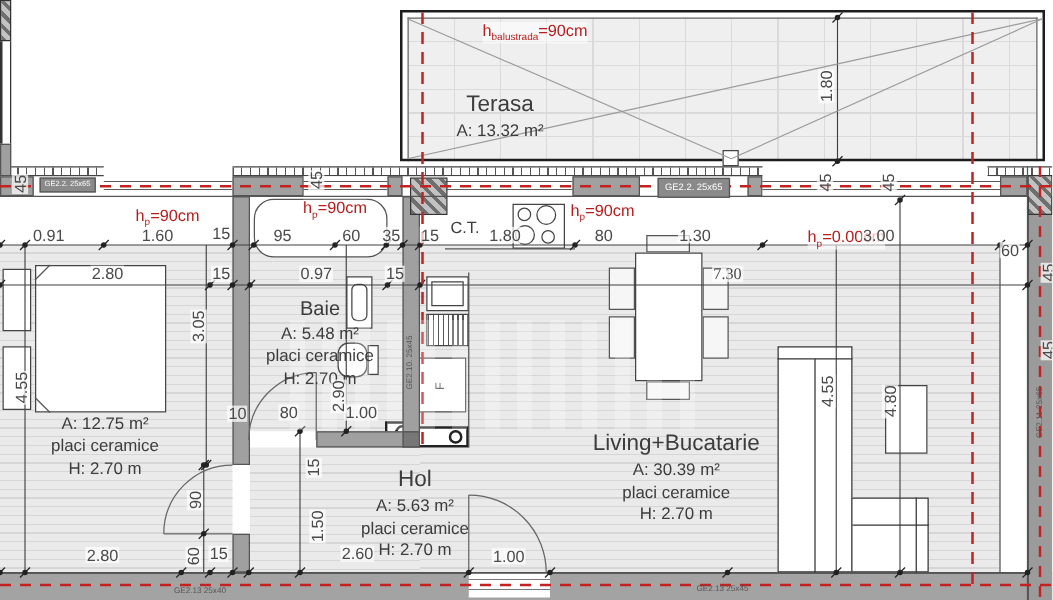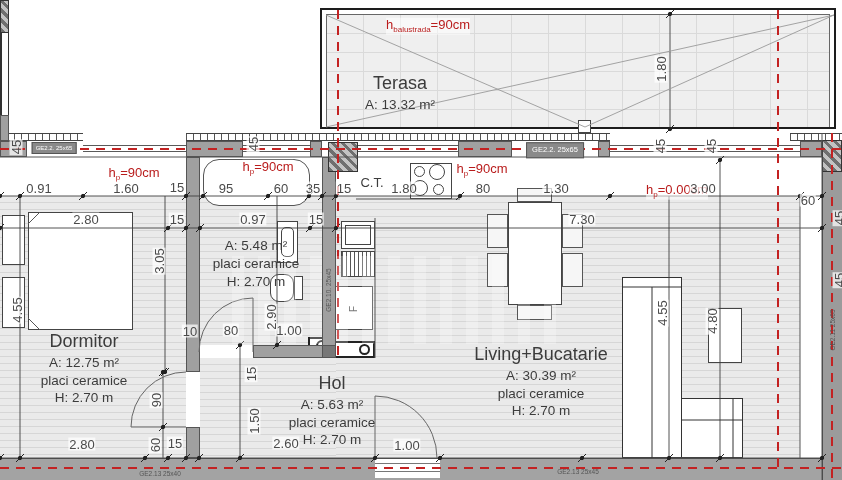--- a/index.html
+++ b/index.html
@@ -283,26 +283,26 @@
         <circle cx="670" cy="129" r="1.7"></circle>
         <line x1="666" y1="133" x2="674" y2="125" stroke-width="1"></line>
       </g>
   </svg>
 
   <div class="rlabel" style="left:400px;top:72px;">
     <div class="rname">Terasa</div>
     <div class="rsub">A: 13.32 m²</div>
   </div>
   <div class="rlabel" style="left:84px;top:330px;">
-    <div class="rname">Dormitor</div>
     <div class="rsub">A: 12.75 m²</div>
     <div class="rsub">placi ceramice</div>
     <div class="rsub">H: 2.70 m</div>
   </div>
   <div class="rlabel small" style="left:256px;top:237px;">
+    <div class="rname">Baie</div>
     <div class="rsub">A: 5.48 m²</div>
     <div class="rsub">placi ceramice</div>
     <div class="rsub">H: 2.70 m</div>
   </div>
   <div class="rlabel" style="left:332px;top:372px;">
     <div class="rname">Hol</div>
     <div class="rsub">A: 5.63 m²</div>
     <div class="rsub">placi ceramice</div>
     <div class="rsub">H: 2.70 m</div>
   </div>
@@ -346,21 +346,21 @@
       <span class="dim" style="left: 344px; top: 188px;">15</span>
       <span class="dim" style="left: 404px; top: 188px;">1.80</span>
       <span class="dim" style="left: 483px; top: 188px;">80</span>
       <span class="dim" style="left: 556px; top: 188px;">1.30</span>
       <span class="dim" style="left: 703px; top: 188px;">3.00</span>
       <span class="dim" style="left: 808px; top: 200px;">60</span>
       <span class="dim" style="left: 86px; top: 219px;">2.80</span>
       <span class="dim" style="left: 177px; top: 219px;">15</span>
       <span class="dim" style="left: 253px; top: 219px;">0.97</span>
       <span class="dim" style="left: 316px; top: 219px;">15</span>
-      <span class="dim" style="left: 582px; top: 219px;">7.30</span>
+      <span class="dim" style="left: 582px; top: 219px; font-family: Liberation Serif, serif;">7.30</span>
       <span class="dim" style="left: 190px; top: 331px;">10</span>
       <span class="dim" style="left: 231px; top: 330px;">80</span>
       <span class="dim" style="left: 289px; top: 330px;">1.00</span>
       <span class="dim" style="left: 82px; top: 444px;">2.80</span>
       <span class="dim" style="left: 175px; top: 443px;">15</span>
       <span class="dim" style="left: 286px; top: 443px;">2.60</span>
       <span class="dim" style="left: 407px; top: 445px;">1.00</span>
       <span class="dim rot" style="left: 16px; top: 147px;">45</span>
       <span class="dim rot" style="left: 253px; top: 144px;">45</span>
       <span class="dim rot" style="left: 660px; top: 146px;">45</span>

